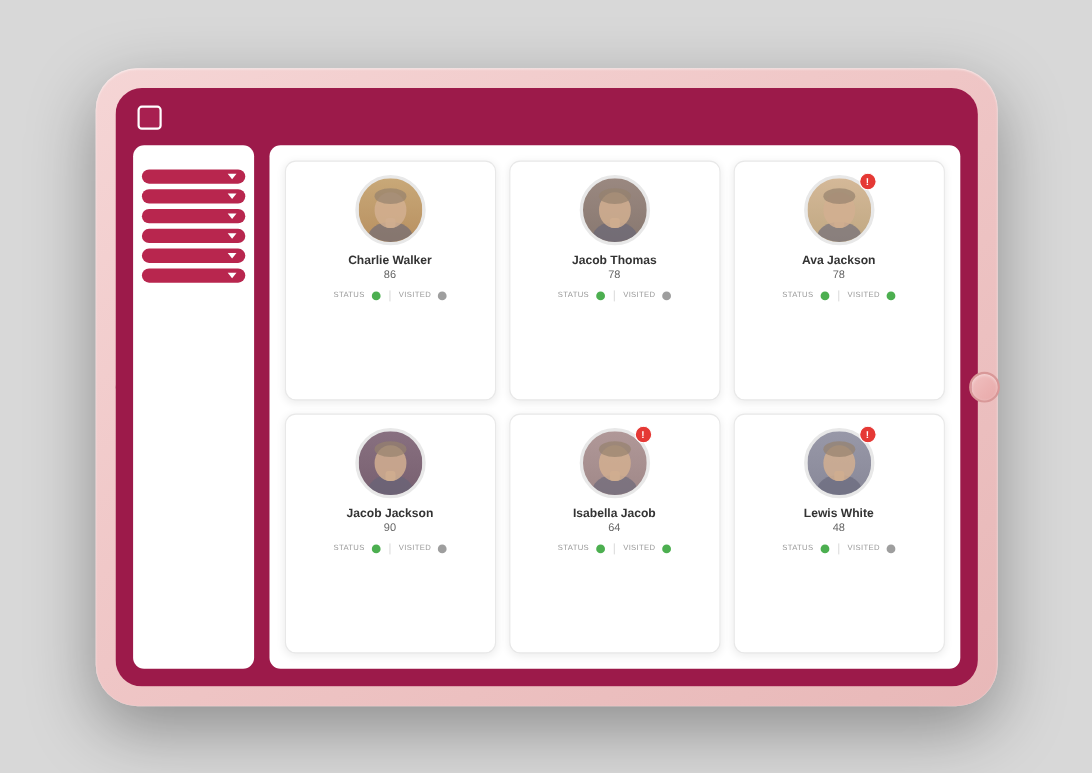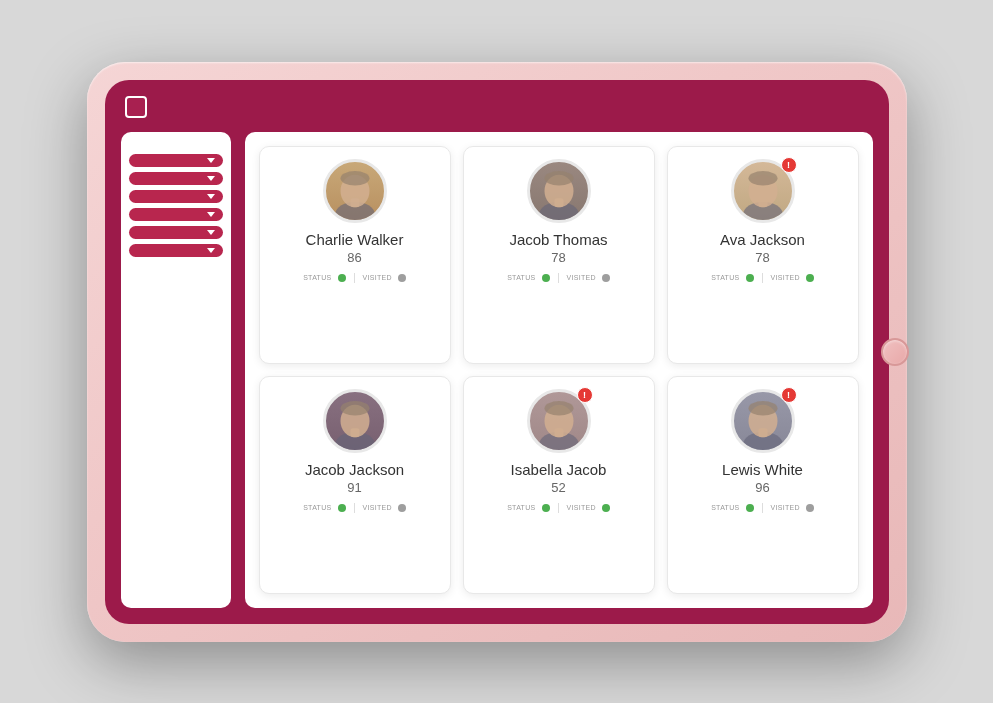--- a/index.html
+++ b/index.html
@@ -207,29 +207,29 @@
       color: white;
       font-size: 9px;
       font-weight: bold;
       display: flex;
       align-items: center;
       justify-content: center;
       border: 1.5px solid white;
     }
 
     .person-name {
-      font-size: 15px;
-      font-weight: 400;
+      font-size: 11px;
+      font-weight: 700;
       color: #333;
       text-align: right;
       margin-bottom: 2px;
     }
 
     .person-age {
-      font-size: 13px;
+      font-size: 10px;
       color: #666;
       margin-bottom: 8px;
     }
 
     .status-row {
       display: flex;
       align-items: center;
       gap: 6px;
       width: 100%;
       justify-content: center;
@@ -392,21 +392,21 @@
           <rect x="27" y="40" width="10" height="10" rx="3" fill="rgba(200,170,140,0.8)"></rect>
 
           <ellipse cx="32" cy="32" rx="16" ry="18" fill="rgba(210,175,145,0.85)"></ellipse>
 
           <ellipse cx="32" cy="18" rx="16" ry="8" fill="rgba(150,130,110,0.7)"></ellipse>
         </svg>
       </div>
 
     </div>
     <div class="person-name">Jacob Jackson</div>
-    <div class="person-age">91</div>
+    <div class="person-age">90</div>
     <div class="status-row">
       <span class="status-label">STATUS</span>
       <span class="status-dot dot-green" style="background:#4caf50"></span>
       <div class="divider-line"></div>
       <span class="status-label">VISITED</span>
       <span class="status-dot" style="background:#9e9e9e"></span>
     </div>
   </div>
               <div class="person-card">
     <div class="avatar-wrapper">
@@ -418,21 +418,21 @@
           <rect x="27" y="40" width="10" height="10" rx="3" fill="rgba(200,170,140,0.8)"></rect>
 
           <ellipse cx="32" cy="32" rx="16" ry="18" fill="rgba(210,175,145,0.85)"></ellipse>
 
           <ellipse cx="32" cy="18" rx="16" ry="8" fill="rgba(150,130,110,0.7)"></ellipse>
         </svg>
       </div>
       <div class="alert-badge">!</div>
     </div>
     <div class="person-name">Isabella Jacob</div>
-    <div class="person-age">52</div>
+    <div class="person-age">64</div>
     <div class="status-row">
       <span class="status-label">STATUS</span>
       <span class="status-dot dot-green" style="background:#4caf50"></span>
       <div class="divider-line"></div>
       <span class="status-label">VISITED</span>
       <span class="status-dot" style="background:#4caf50"></span>
     </div>
   </div>
               <div class="person-card">
     <div class="avatar-wrapper">
@@ -444,21 +444,21 @@
           <rect x="27" y="40" width="10" height="10" rx="3" fill="rgba(200,170,140,0.8)"></rect>
 
           <ellipse cx="32" cy="32" rx="16" ry="18" fill="rgba(210,175,145,0.85)"></ellipse>
 
           <ellipse cx="32" cy="18" rx="16" ry="8" fill="rgba(150,130,110,0.7)"></ellipse>
         </svg>
       </div>
       <div class="alert-badge">!</div>
     </div>
     <div class="person-name">Lewis White</div>
-    <div class="person-age">96</div>
+    <div class="person-age">48</div>
     <div class="status-row">
       <span class="status-label">STATUS</span>
       <span class="status-dot dot-green" style="background:#4caf50"></span>
       <div class="divider-line"></div>
       <span class="status-label">VISITED</span>
       <span class="status-dot" style="background:#9e9e9e"></span>
     </div>
   </div>
             </div>
         </div>

